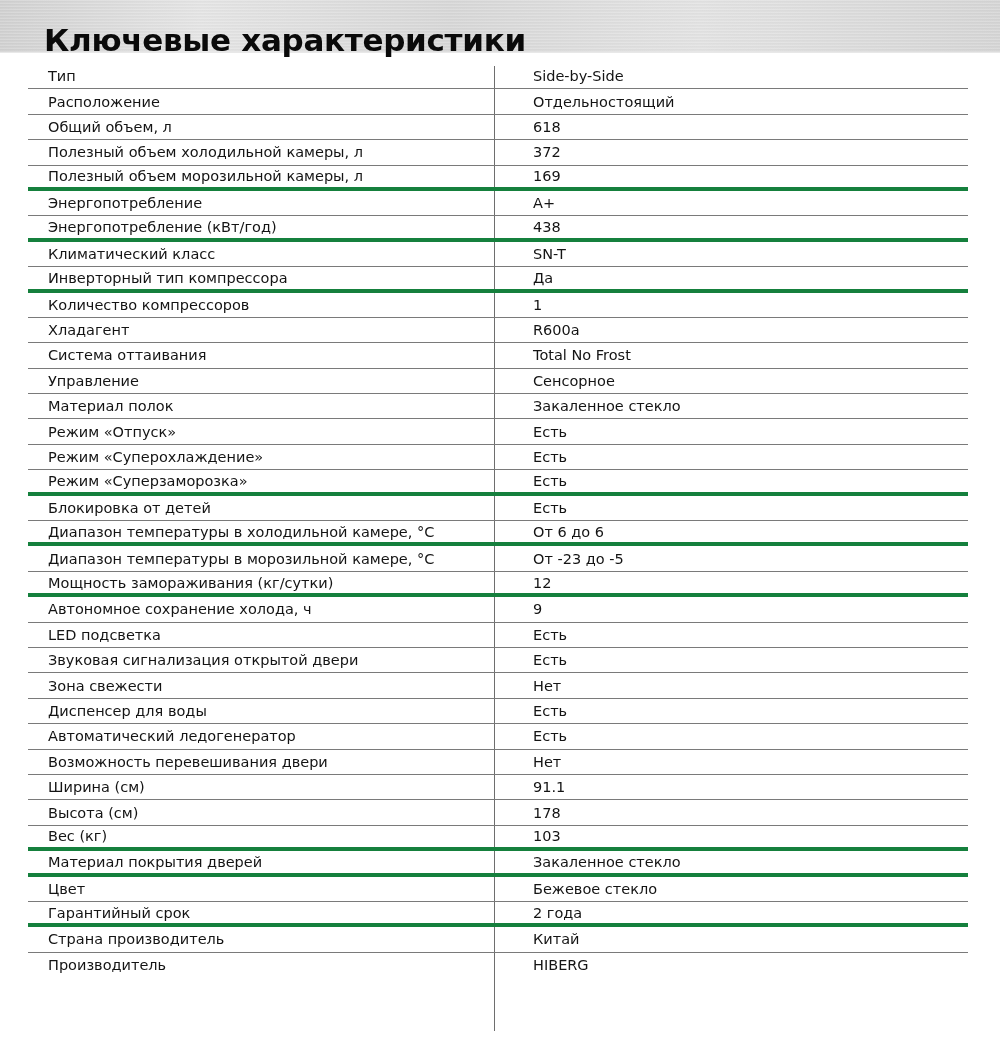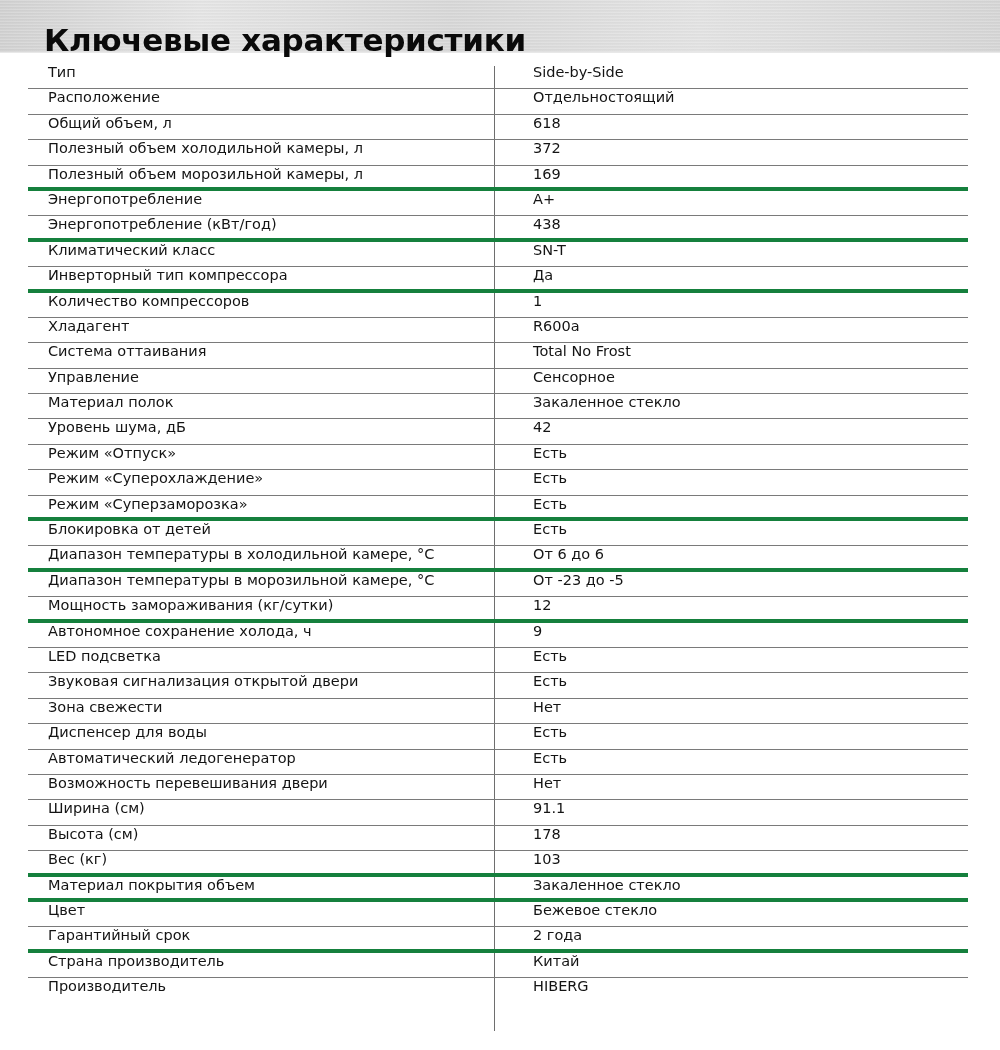--- a/index.html
+++ b/index.html
@@ -21,21 +21,21 @@
       font-size: 31px; letter-spacing: -0.3px; color: #0a0a0a; line-height: 40px;
     }
     .table {
       position: absolute; left: 28px; top: 64px; width: 940px;
     }
     .divider {
       position: absolute; left: 494px; top: 66px; width: 1px; height: 965px; background: #6e6e6e;
     }
     .row {
       display: flex; height: 25.4px; box-sizing: border-box;
-      border-bottom: 1px solid #7a7a7a; align-items: flex-start;
+      border-bottom: 1px solid #7a7a7a; align-items: center;
     }
     .row.alt { border-bottom: 4px solid #15803d; }
     .row.last { border-bottom: none; }
     .cell-name {
       width: 466px; padding-left: 20px; box-sizing: border-box;
       font-size: 14.5px; color: #141414; white-space: nowrap;
     }
     .cell-value {
       padding-left: 39px; font-size: 14.5px; color: #141414; white-space: nowrap;
     }
@@ -100,24 +100,20 @@
     </div>
     <div class="row">
       <div class="cell-name">Управление</div>
       <div class="cell-value">Сенсорное</div>
     </div>
     <div class="row">
       <div class="cell-name">Материал полок</div>
       <div class="cell-value">Закаленное стекло</div>
     </div>
     <div class="row">
-      <div class="cell-name">Уровень шума, дБ</div>
-      <div class="cell-value">42</div>
-    </div>
-    <div class="row">
       <div class="cell-name">Режим «Отпуск»</div>
       <div class="cell-value">Есть</div>
     </div>
     <div class="row">
       <div class="cell-name">Режим «Суперохлаждение»</div>
       <div class="cell-value">Есть</div>
     </div>
     <div class="row alt">
       <div class="cell-name">Режим «Суперзаморозка»</div>
       <div class="cell-value">Есть</div>
@@ -172,21 +168,21 @@
     </div>
     <div class="row">
       <div class="cell-name">Высота (см)</div>
       <div class="cell-value">178</div>
     </div>
     <div class="row alt">
       <div class="cell-name">Вес (кг)</div>
       <div class="cell-value">103</div>
     </div>
     <div class="row alt">
-      <div class="cell-name">Материал покрытия объем</div>
+      <div class="cell-name">Материал покрытия дверей</div>
       <div class="cell-value">Закаленное стекло</div>
     </div>
     <div class="row">
       <div class="cell-name">Цвет</div>
       <div class="cell-value">Бежевое стекло</div>
     </div>
     <div class="row alt">
       <div class="cell-name">Гарантийный срок</div>
       <div class="cell-value">2 года</div>
     </div>

